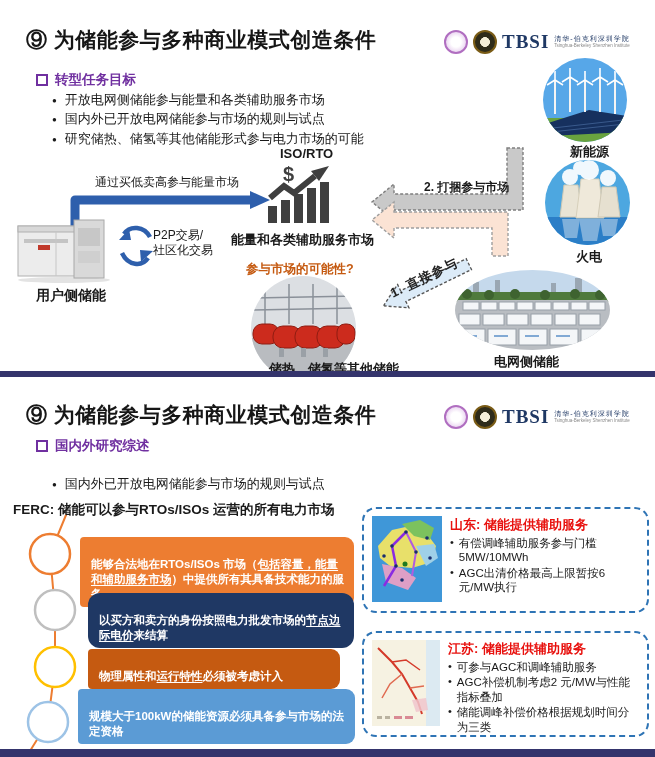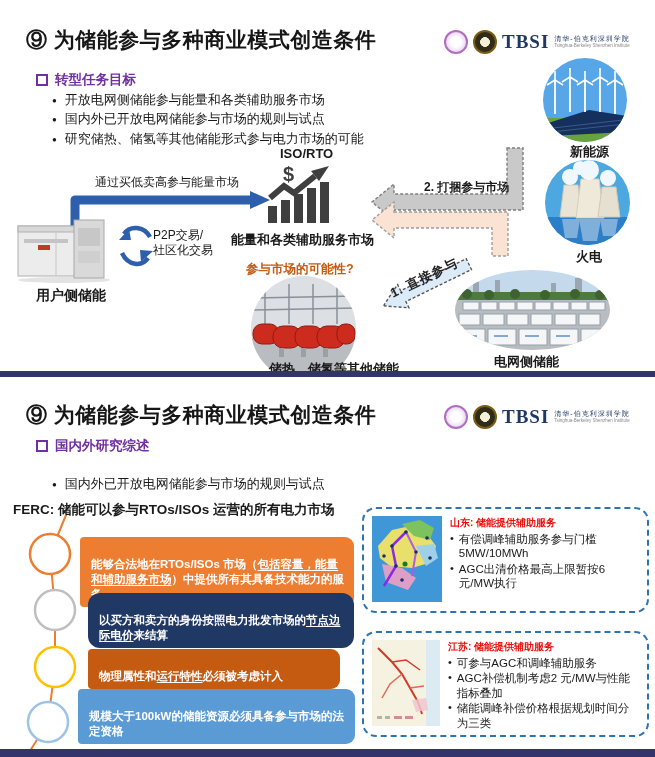--- a/index.html
+++ b/index.html
@@ -38,21 +38,21 @@
   .fbar{position:absolute;color:#fff;font-weight:bold;font-size:11.5px;line-height:1.3;
         padding:20px 9px 5px 11px;border-radius:4px 9px 9px 4px;box-sizing:border-box;}
   .fbar .u{text-decoration:underline;text-underline-offset:2px;}
   .fbar1{background:var(--bar_orange);}
   .fbar2{background:var(--bar_navy);border-radius:12px;}
   .fbar3{background:var(--bar_dark_orange);}
   .fbar4{background:var(--bar_light_blue);}
   
   .pbox{position:absolute;left:362px;width:287px;border:2px dashed var(--box_border);
         border-radius:14px;box-sizing:border-box;background:#fff;display:flex;padding:7px 8px;gap:8px;}
-  .pbox-title{color:var(--title_red);font-weight:bold;font-size:10px;margin-bottom:2px;}
+  .pbox-title{color:var(--title_red);font-weight:bold;font-size:13px;margin-bottom:2px;}
   .pbox .li-row{font-size:11.5px;line-height:1.25;margin-bottom:1px;gap:5px;}
   .pbox .li-marker{font-size:11px;}
   .map{flex:0 0 auto;line-height:0;}
   
   .direct-arrow{transform:rotate(-26deg);transform-origin:center;}
   .direct-arrow .txt{position:absolute;left:12px;top:6px;font-size:13px;font-weight:bold;color:#222;
                      letter-spacing:1px;white-space:nowrap;}
   .bundle-lbl{font-size:12px;font-weight:600;}
   .ferc{font-size:13.5px;font-weight:bold;}
 </style>

